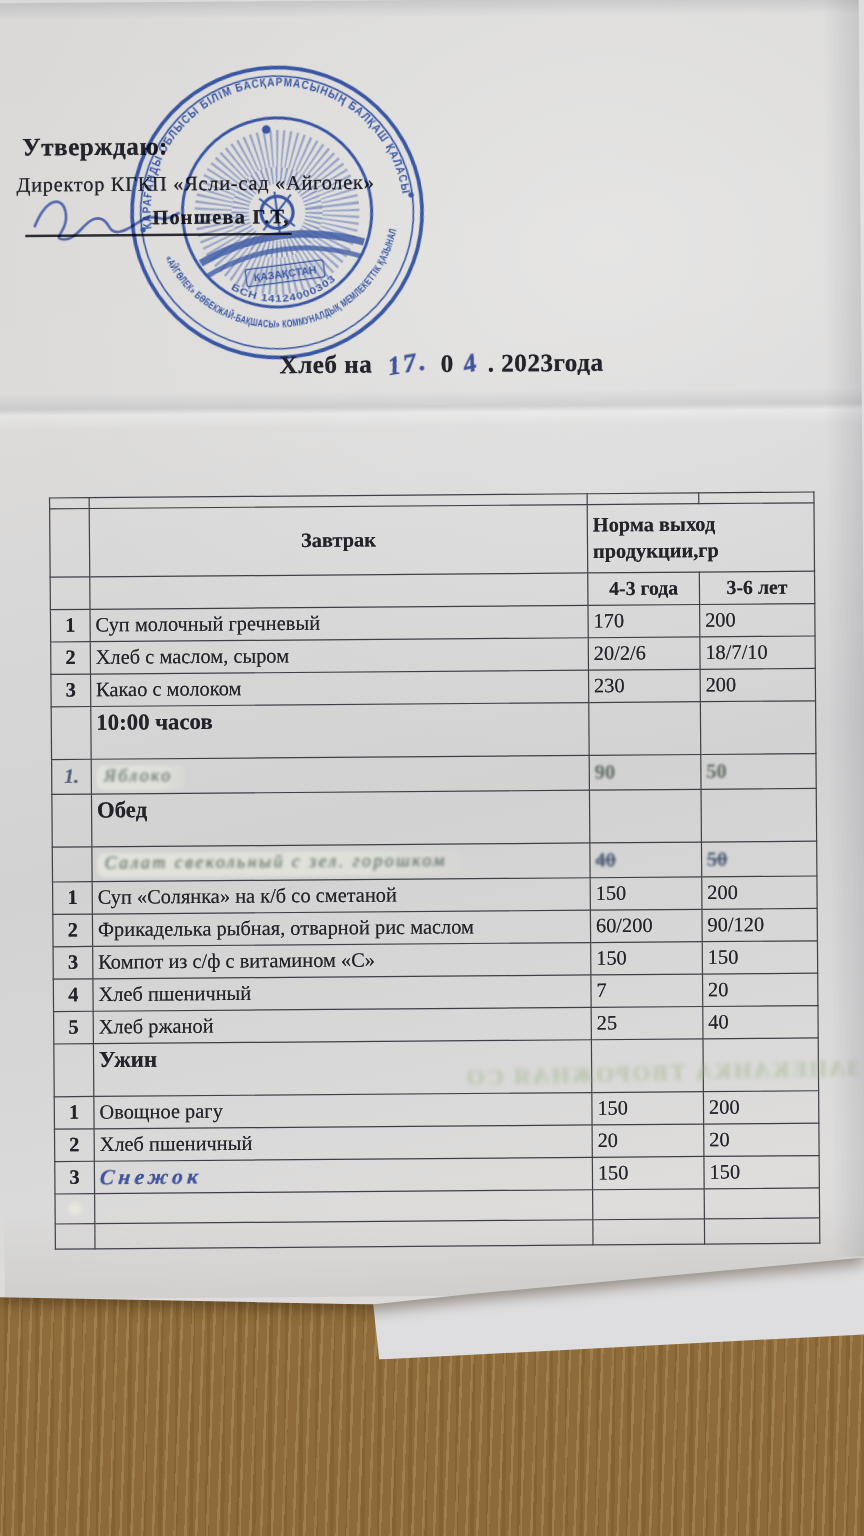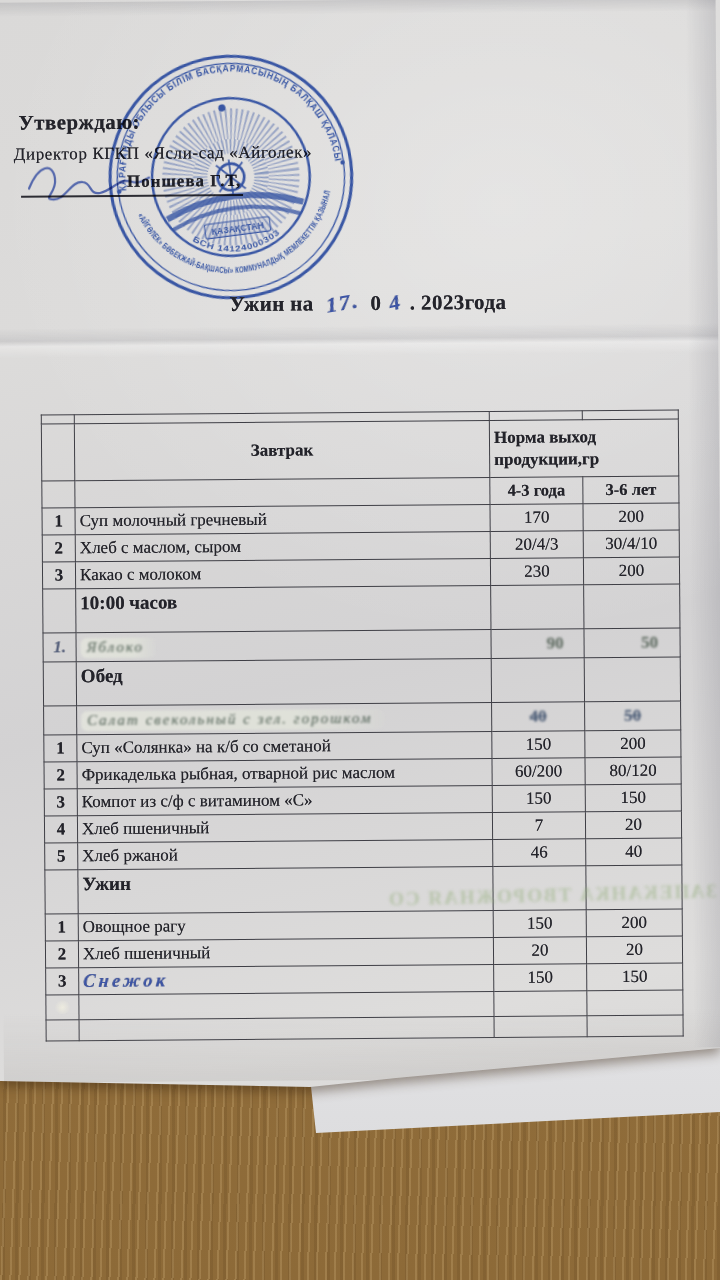--- a/index.html
+++ b/index.html
@@ -56,40 +56,40 @@
   
   .title{position:absolute;left:0;top:290px;width:720px;text-align:center;font-size:21px;font-weight:bold;letter-spacing:.4px;padding-left:10px;}
   .pen{color:#3c54a6;font-style:italic;font-weight:bold;filter:blur(.3px);}
   .title .pen{display:inline-block;font-size:22px;transform:rotate(-9deg);margin:0 5px 0 7px;letter-spacing:2px;}
   .title .pen.m{transform:rotate(-13deg);margin:0 2px;}
 
   
   table.menu{position:absolute;left:42px;top:412px;width:637px;border-collapse:collapse;table-layout:fixed;}
   table.menu td{border:1.6px solid #3f3f46;padding:0 4px;font-size:17px;color:#23232a;vertical-align:middle;overflow:hidden;text-shadow:0 0 .5px rgba(35,35,42,.7);}
   td.num{text-align:center;font-weight:bold;}
-  td.val{text-align:center;}
+  td.val{}
   td.name{padding-left:8px;white-space:nowrap;}
   tr.spacer td{height:8px;}
   tr.hmain td{height:56px;}
   td.hmeal{text-align:center;font-weight:bold;font-size:19px;}
   td.hnorm{font-weight:bold;font-size:16.5px;line-height:1.3;padding:4px 6px;vertical-align:top;}
   tr.hages td{height:26px;font-weight:bold;text-align:center;font-size:16.5px;}
   tr.item td{height:26px;}
   tr.section td{height:40px;vertical-align:top;}
   tr.section td.name{font-weight:bold;font-size:19px;padding-top:3px;}
   tr.faint td{height:28px;}
   tr.empty td{height:24px;}
   tr.empty-last td{height:20px;}
 
   .wash{display:inline-block;background:linear-gradient(90deg,#e1e2db 0%,#dfe1d9 70%,rgba(223,225,217,.15) 100%);
     border-radius:6px;padding:1px 12px 2px 6px;color:rgba(95,125,100,.55);filter:blur(1.2px);
     font-style:italic;letter-spacing:2px;font-size:15px;}
   .fnum{color:rgba(80,100,150,.55);filter:blur(.5px);font-style:italic;}
   .fv{font-weight:bold;filter:blur(.9px);}
-  .fv.g{color:rgba(110,140,110,.45);margin-left:35px;}
+  .fv.g{color:rgba(110,140,110,.45);}
   .fv.struck{color:rgba(75,105,150,.55);text-decoration:line-through;}
   .pen-cell{color:#3c54a6;font-style:italic;font-weight:bold;letter-spacing:3.5px;filter:blur(.25px);font-size:18px;transform:skewX(-6deg);display:inline-block;}
   .erase-blob{width:16px;height:14px;border-radius:50%;margin:0 auto;background:radial-gradient(circle,#edebdf 0%,rgba(237,235,223,0) 75%);}
 
   
   .bleed{position:absolute;left:378px;top:886px;width:336px;height:26px;
     color:rgba(150,175,125,.5);font-weight:bold;font-size:19px;letter-spacing:2px;white-space:nowrap;
     transform:scaleX(-1) rotate(1deg);filter:blur(1.7px);overflow:hidden;}
 </style>
 </head>
@@ -144,21 +144,21 @@
             <textPath href="#arcBottom" startOffset="0" textLength="300" lengthAdjust="spacingAndGlyphs">«АЙГӨЛЕК» БӨБЕКЖАЙ-БАҚШАСЫ» КОММУНАЛДЫҚ МЕМЛЕКЕТТІК ҚАЗЫНАЛЫҚ КӘСІПОРНЫ</textPath>
           </text>
           <text font-size="8" letter-spacing="0.5">
             <textPath href="#arcBin" startOffset="6" textLength="92" lengthAdjust="spacingAndGlyphs">БСН 14124000303</textPath>
           </text>
           <text x="125" y="178.5" font-size="8.6" text-anchor="middle">ҚАЗАҚСТАН</text>
         </g>
       </svg>
 
       <div class="title printed">
-        <span>Ужин на</span>
+        <span>Хлеб на</span>
         <span class="pen">17.</span>
         <span>0</span>
         <span class="pen m">4</span>
         <span>. 2023года</span>
       </div>
 
       <table class="menu" id="menu-table">
         <colgroup>
           <col style="width:33px">
             <col style="width:415px">
@@ -185,22 +185,22 @@
             </tr>
             <tr class="item">
               <td class="num">1</td>
               <td class="name">Суп молочный гречневый</td>
               <td class="val">170</td>
               <td class="val">200</td>
             </tr>
             <tr class="item">
               <td class="num">2</td>
               <td class="name">Хлеб с маслом, сыром</td>
-              <td class="val">20/4/3</td>
-              <td class="val">30/4/10</td>
+              <td class="val">20/2/6</td>
+              <td class="val">18/7/10</td>
             </tr>
             <tr class="item">
               <td class="num">3</td>
               <td class="name">Какао  с молоком</td>
               <td class="val">230</td>
               <td class="val">200</td>
             </tr>
             <tr class="section">
               <td class="num"></td>
               <td class="name">10:00 часов</td>
@@ -228,38 +228,38 @@
             <tr class="item">
               <td class="num">1</td>
               <td class="name">Суп «Солянка» на к/б со сметаной</td>
               <td class="val">150</td>
               <td class="val">200</td>
             </tr>
             <tr class="item">
               <td class="num">2</td>
               <td class="name">Фрикаделька рыбная, отварной рис маслом</td>
               <td class="val">60/200</td>
-              <td class="val">80/120</td>
+              <td class="val">90/120</td>
             </tr>
             <tr class="item">
               <td class="num">3</td>
               <td class="name">Компот из с/ф с  витамином «С»</td>
               <td class="val">150</td>
               <td class="val">150</td>
             </tr>
             <tr class="item">
               <td class="num">4</td>
               <td class="name">Хлеб пшеничный</td>
               <td class="val">7</td>
               <td class="val">20</td>
             </tr>
             <tr class="item">
               <td class="num">5</td>
               <td class="name">Хлеб ржаной</td>
-              <td class="val">46</td>
+              <td class="val">25</td>
               <td class="val">40</td>
             </tr>
             <tr class="section">
               <td class="num"></td>
               <td class="name">Ужин</td>
               <td class="val"></td>
               <td class="val"></td>
             </tr>
             <tr class="item">
               <td class="num">1</td>

